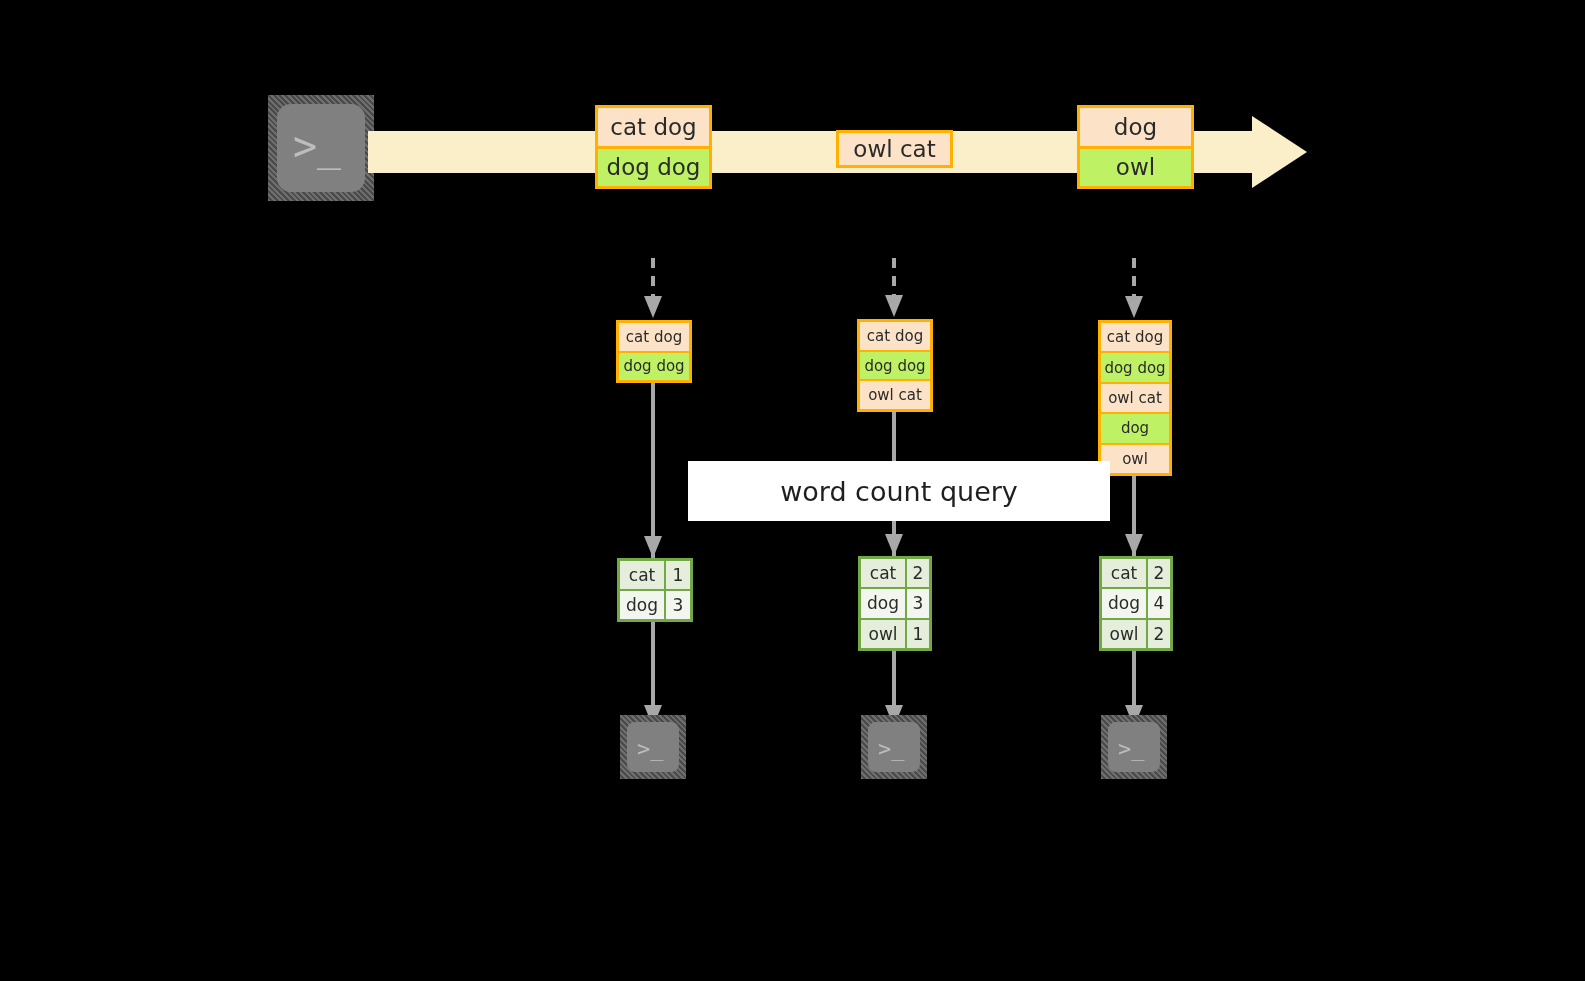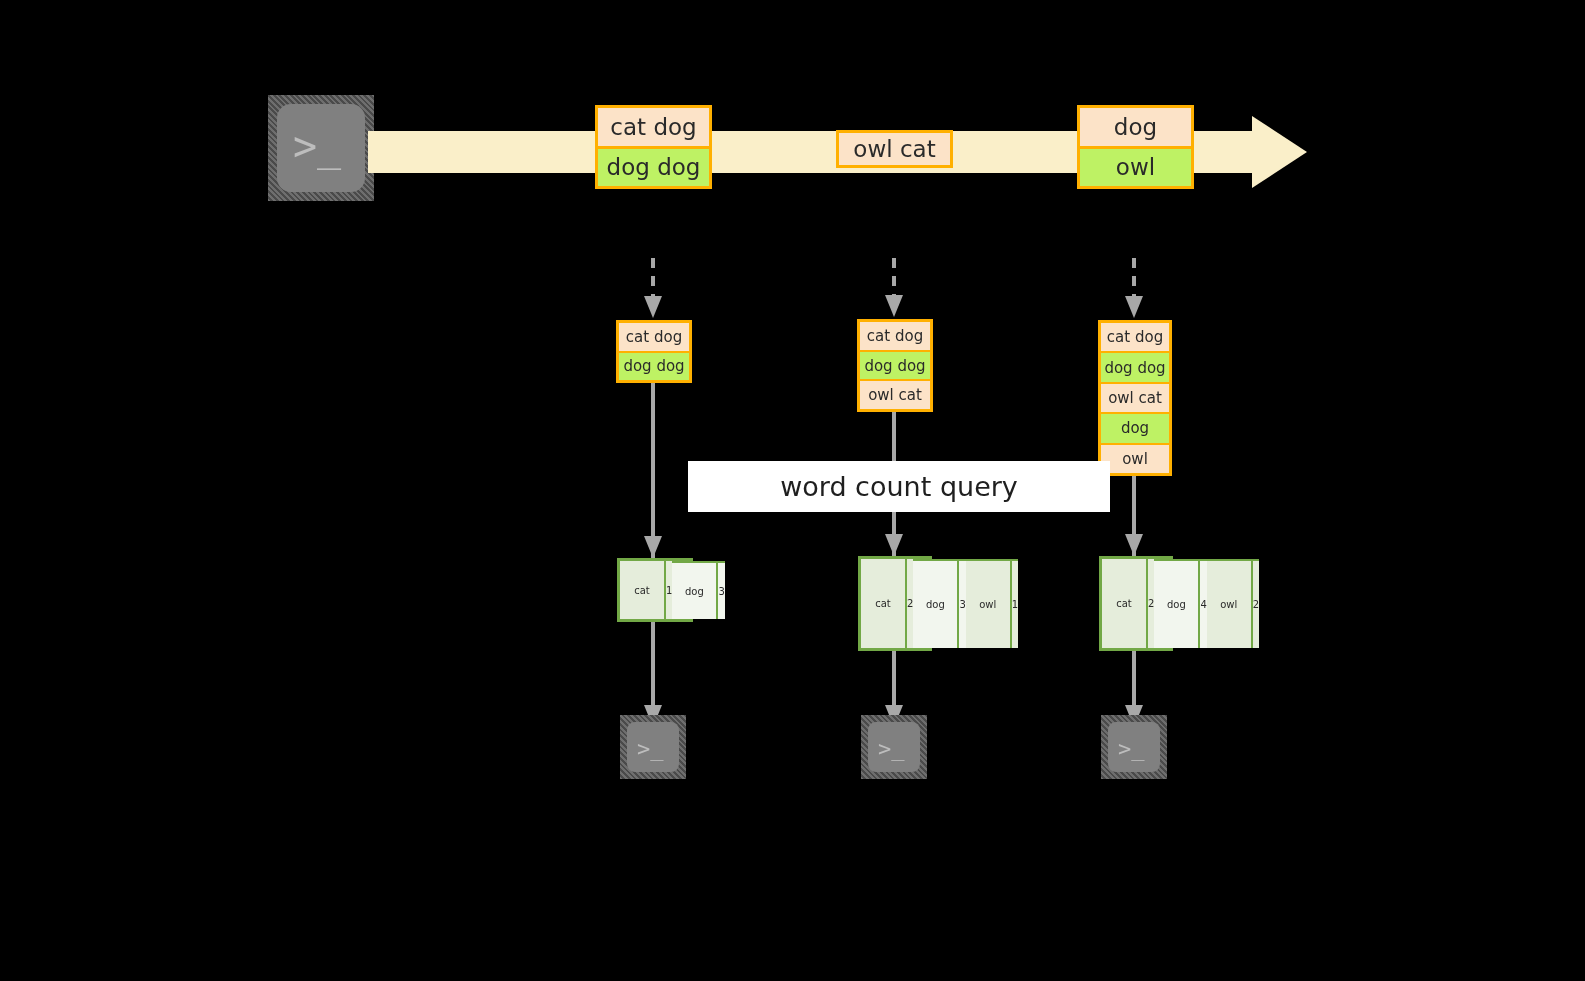--- a/index.html
+++ b/index.html
@@ -97,22 +97,22 @@
   .obox.t1 { left: 616px; top: 320px; width: 76px; height: 63px; }
   .obox.t2 { left: 857px; top: 319px; width: 76px; height: 93px; }
   .obox.t3 { left: 1098px; top: 320px; width: 74px; height: 156px; }
   .obox.lv2 .row { border-top-width: 2px; }
 
   
   .gtable {
     position: absolute;
     border: 3px solid #72A846;
     display: flex;
-    flex-direction: row;
-    font-size: 10px;
+    flex-direction: column;
+    font-size: 17px;
     text-align: right;
   }
   .gtable .grow {
     flex: 1 1 auto;
     display: flex;
   }
   .gtable .grow + .grow { border-top: 2px solid #72A846; }
   .gtable .gw, .gtable .gc {
     display: flex;
     align-items: center;
@@ -148,21 +148,21 @@
     width: 0; height: 0;
     border-left: 9px solid transparent;
     border-right: 9px solid transparent;
     border-top: 22px solid #a8a8a8;
   }
 
   
   .qlabel {
     position: absolute;
     left: 688px; top: 461px;
-    width: 422px; height: 51px;
+    width: 422px; height: 60px;
     background: #FFFFFF;
     display: flex;
     align-items: center;
     justify-content: center;
     color: #1f1f1f;
     font-size: 27px;
     white-space: nowrap;
     z-index: 5;
   }
 </style>

